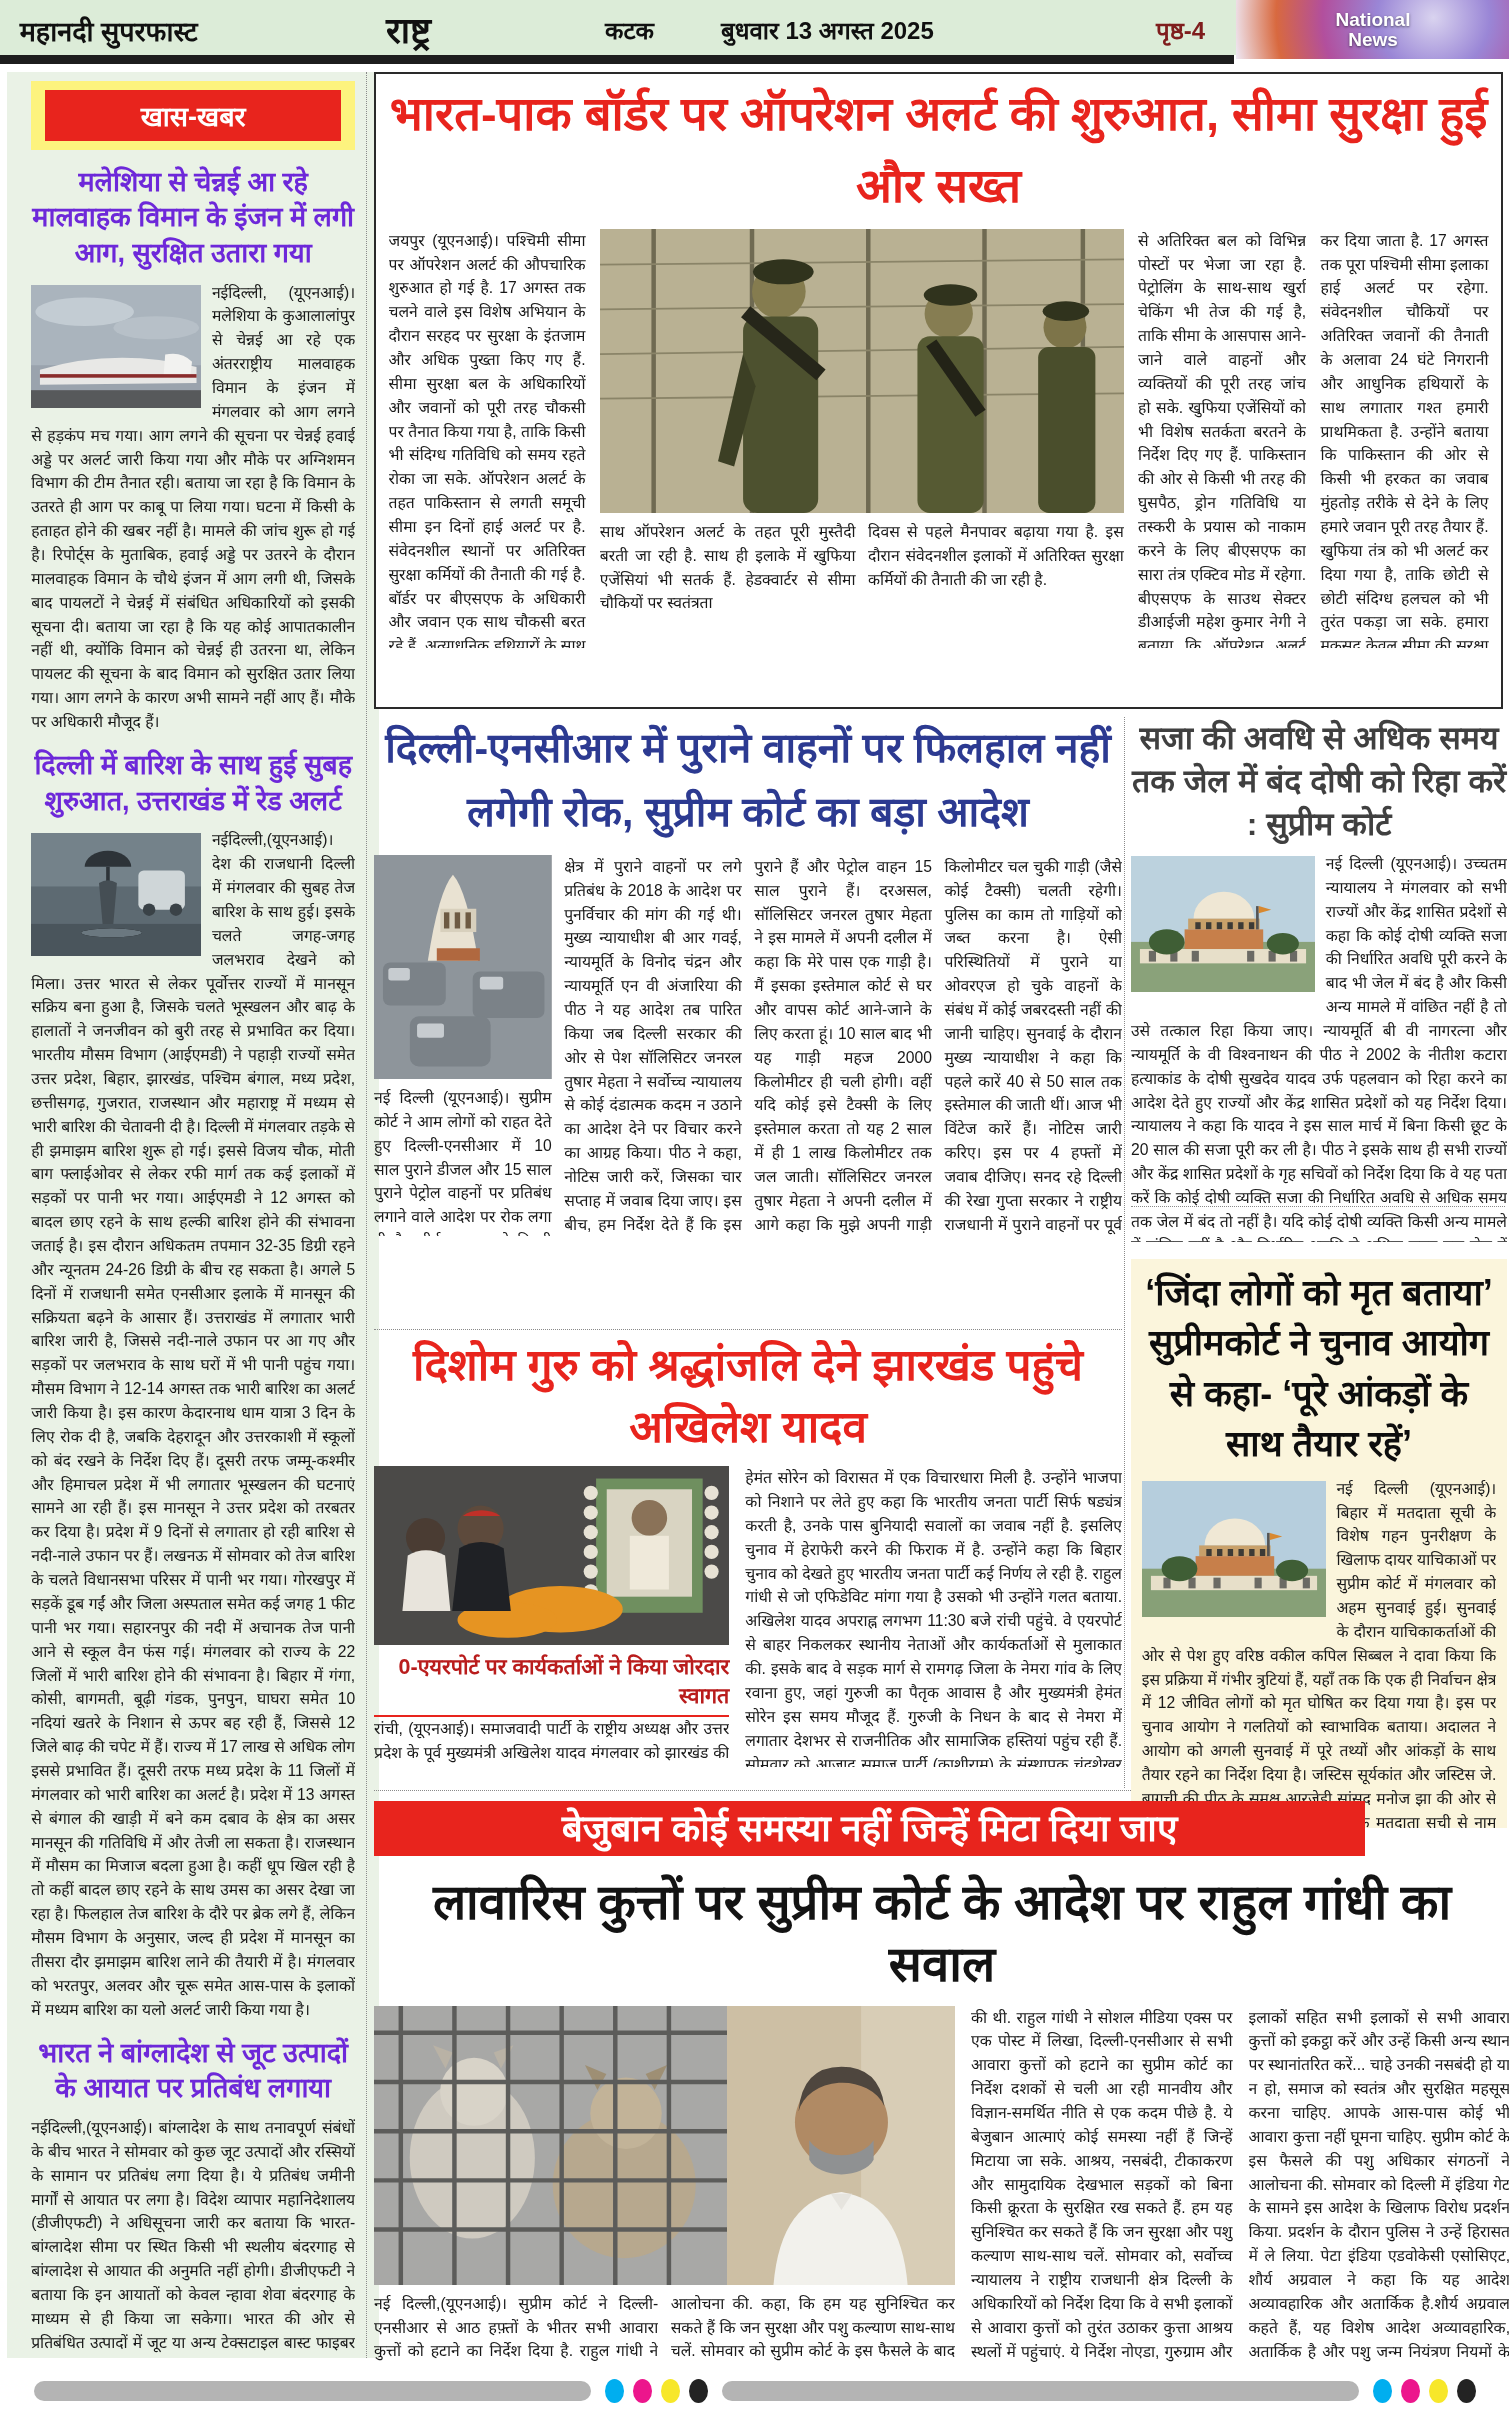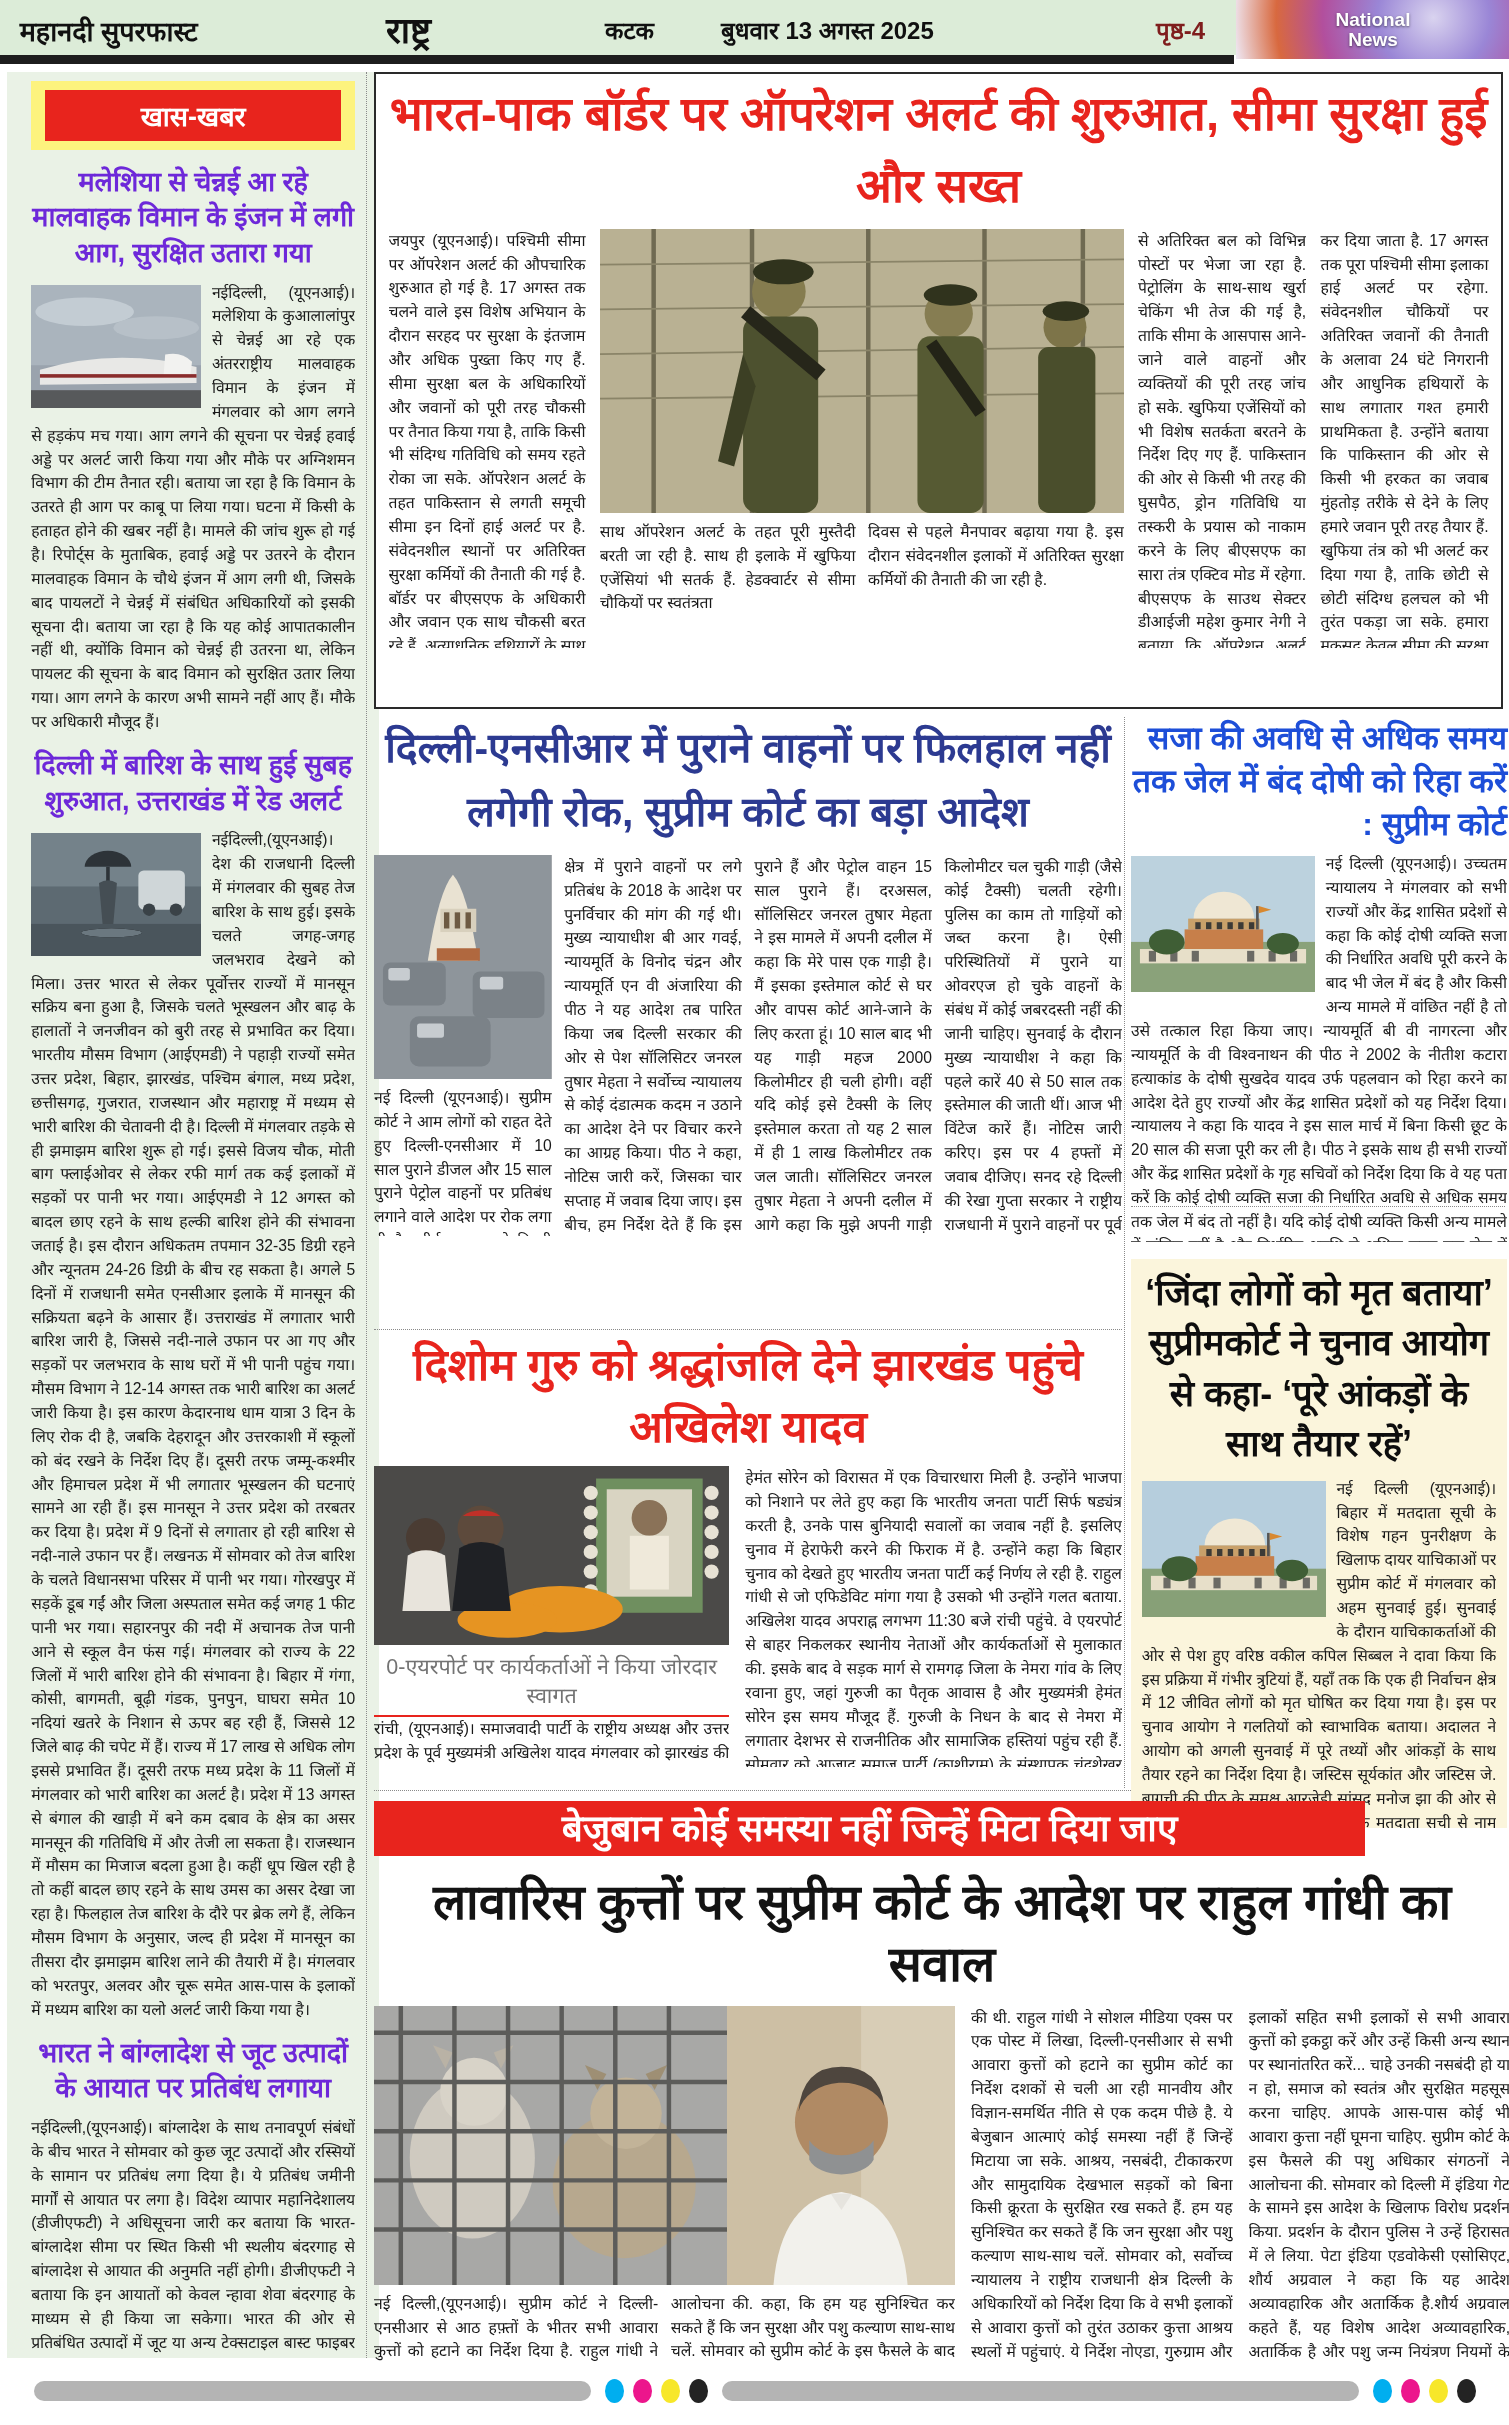--- a/index.html
+++ b/index.html
@@ -51,25 +51,25 @@
   .veh{position:absolute;left:374px;top:717px;width:748px;height:608px;overflow:hidden;}
   .veh-head{color:#2c3a91;font-size:41px;font-weight:bold;text-align:center;line-height:1.55;}
   .veh-grid{display:grid;grid-template-columns:repeat(4,1fr);column-gap:12.5px;height:385px;overflow:hidden;margin-top:10.7px;}
   .veh-photo{width:100%;height:224px;margin-bottom:7.2px;}
 
   
   .akh{position:absolute;left:374px;top:1334px;width:748px;height:452px;overflow:hidden;}
   .akh-head{color:#e8241d;font-size:44px;font-weight:bold;text-align:center;line-height:1.4;}
   .akh-grid{display:grid;grid-template-columns:1fr 1.06fr;column-gap:16px;margin-top:9px;height:301px;overflow:hidden;}
   .akh-photo{width:100%;height:179px;}
-  .akh-sub{color:#737373;font-size:21.5px;font-weight:normal;border-bottom:2.7px solid #e8241d;padding:6.3px 0 5.4px;text-align:center;}
+  .akh-sub{color:#b91c1c;font-size:21.5px;font-weight:bold;border-bottom:2.7px solid #e8241d;padding:6.3px 0 5.4px;text-align:right;}
 
   
   .rail{position:absolute;left:1131px;top:717px;width:376px;}
-  .jail-head{font-size:32px;font-weight:bold;text-align:right;line-height:1.35;color:#1d4ed8;margin-bottom:5.4px;}
+  .jail-head{font-size:32px;font-weight:bold;text-align:center;line-height:1.35;color:#404040;margin-bottom:5.4px;}
   .rail-photo{float:left;width:184px;height:136px;margin:4.5px 10.7px 3.6px 0;}
   .jail-body{height:390px;}
   .voters-box{background:#fbf5dc;box-sizing:border-box;padding:9px 10.7px;margin-top:17px;height:569px;overflow:hidden;}
   .voters-head{font-size:36px;font-weight:bold;text-align:center;line-height:1.4;color:#0d0d0d;margin-bottom:7.2px;}
 
   
   .dogs{position:absolute;left:374px;top:1796px;width:1136px;height:569px;overflow:hidden;}
   .dogs-banner{background:#e8241d;color:#ffffff;font-size:37px;font-weight:bold;text-align:center;
                width:991px;height:55px;line-height:55px;margin-top:5.4px;}
   .dogs-head{font-size:49px;font-weight:bold;text-align:center;color:#131313;margin:16px 0 10.7px;line-height:1.25;}

